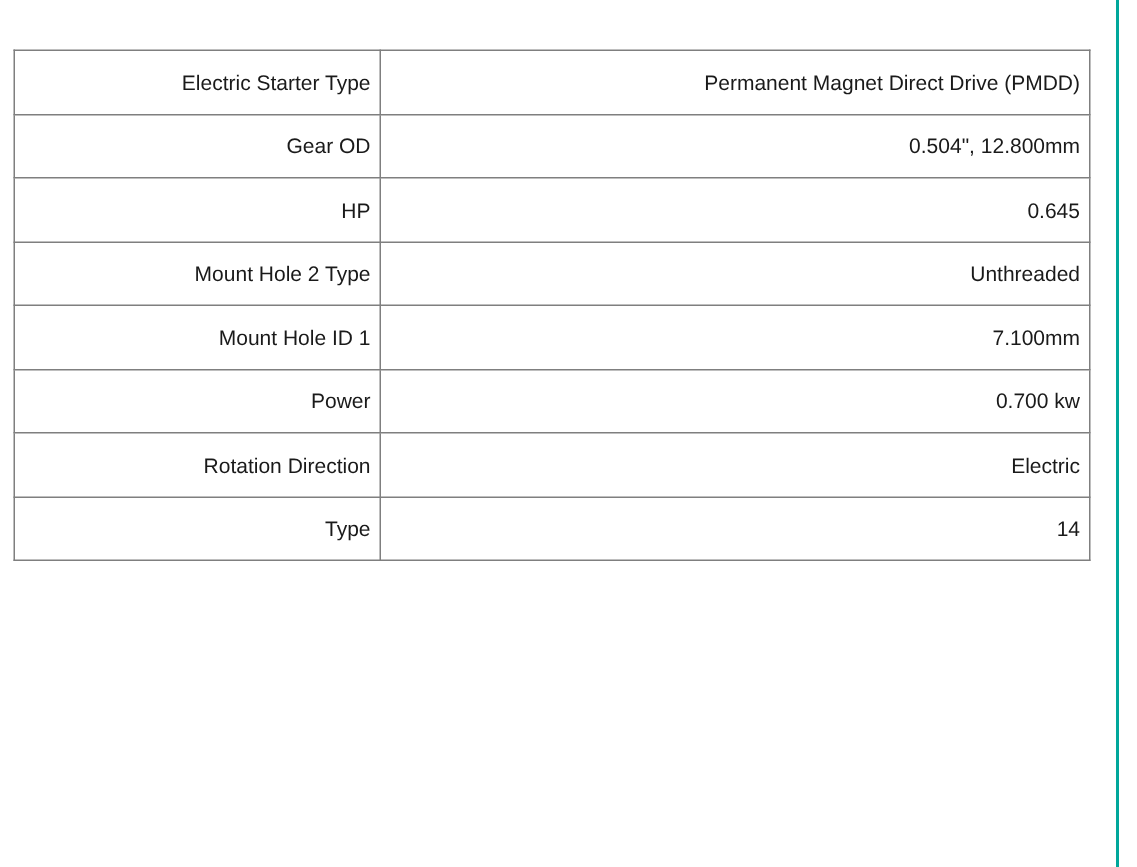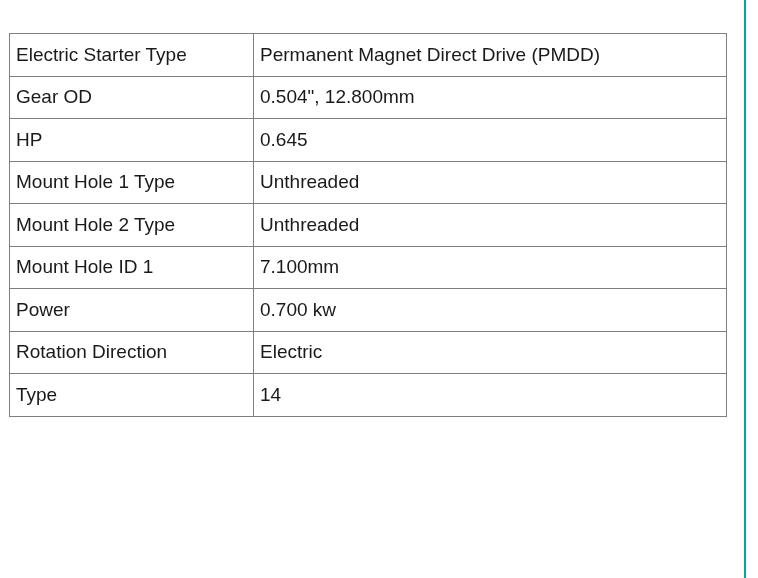--- a/index.html
+++ b/index.html
@@ -19,23 +19,23 @@
     left: 9px;
     top: 33px;
     width: 717px;
     border-collapse: collapse;
     table-layout: fixed;
   }
   .spec-table td {
     border: 1px solid #7f7f7f;
     height: 41.5px;
     padding: 0 6px;
-    text-align: left;
+    text-align: right;
     vertical-align: middle;
-    font-size: 19px;
+    font-size: 14px;
     color: #1a1a1a;
     white-space: nowrap;
     overflow: hidden;
   }
   .spec-table col.label-col { width: 244px; }
   .spec-table col.value-col { width: 473px; }
   .accent-line {
     position: absolute;
     left: 744px;
     top: 0;
@@ -58,24 +58,20 @@
     </tr>
     <tr>
       <td>Gear OD</td>
       <td>0.504", 12.800mm</td>
     </tr>
     <tr>
       <td>HP</td>
       <td>0.645</td>
     </tr>
     <tr>
-      <td>Mount Hole 1 Type</td>
-      <td>Unthreaded</td>
-    </tr>
-    <tr>
       <td>Mount Hole 2 Type</td>
       <td>Unthreaded</td>
     </tr>
     <tr>
       <td>Mount Hole ID 1</td>
       <td>7.100mm</td>
     </tr>
     <tr>
       <td>Power</td>
       <td>0.700 kw</td>

